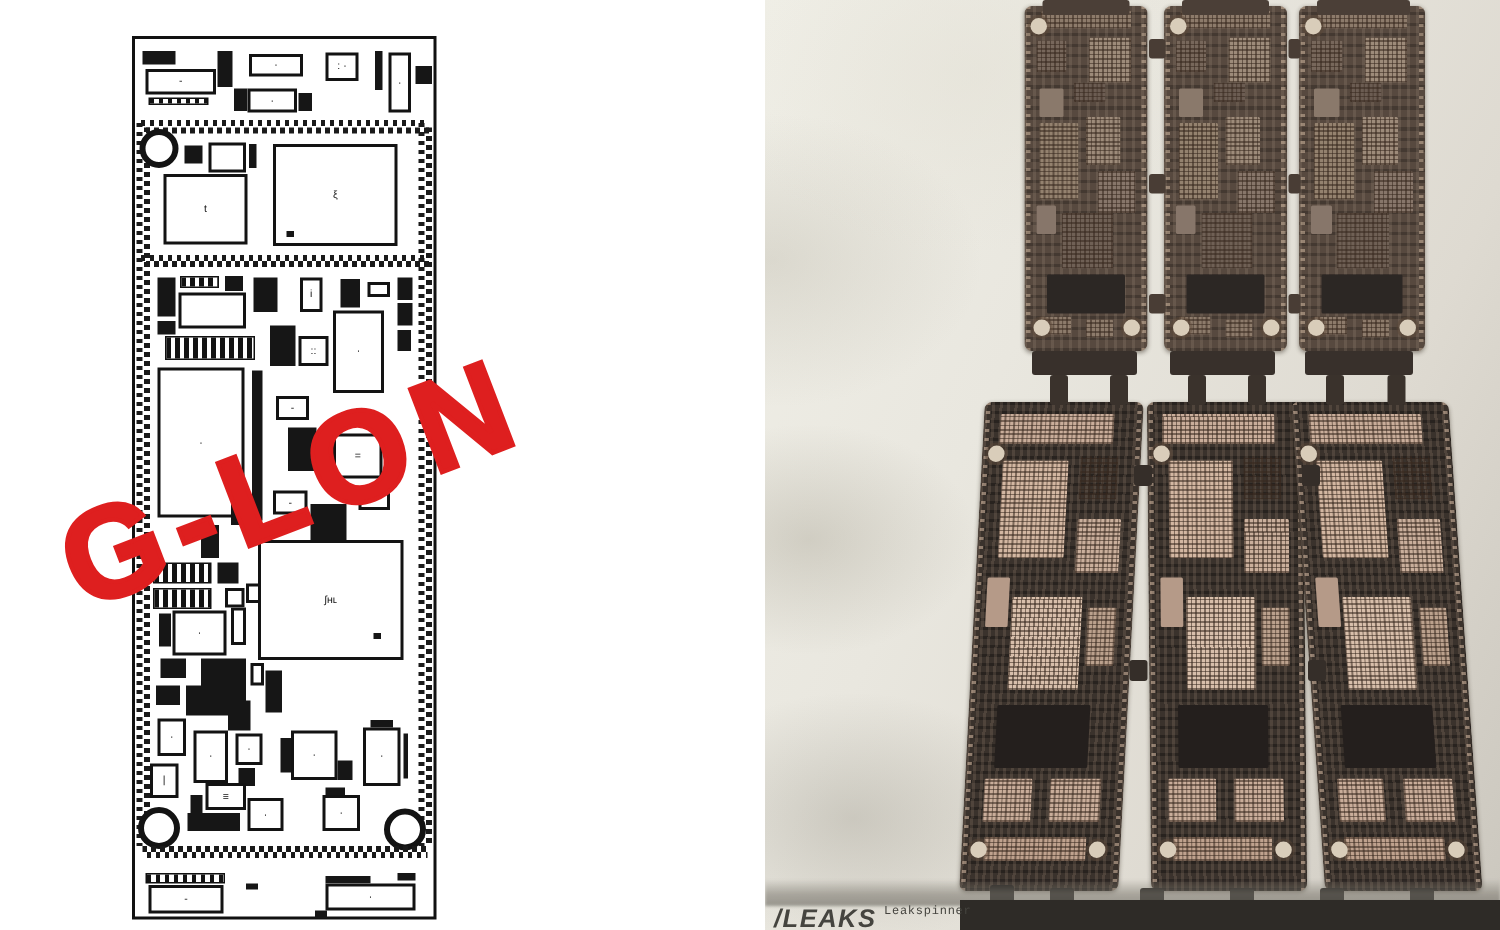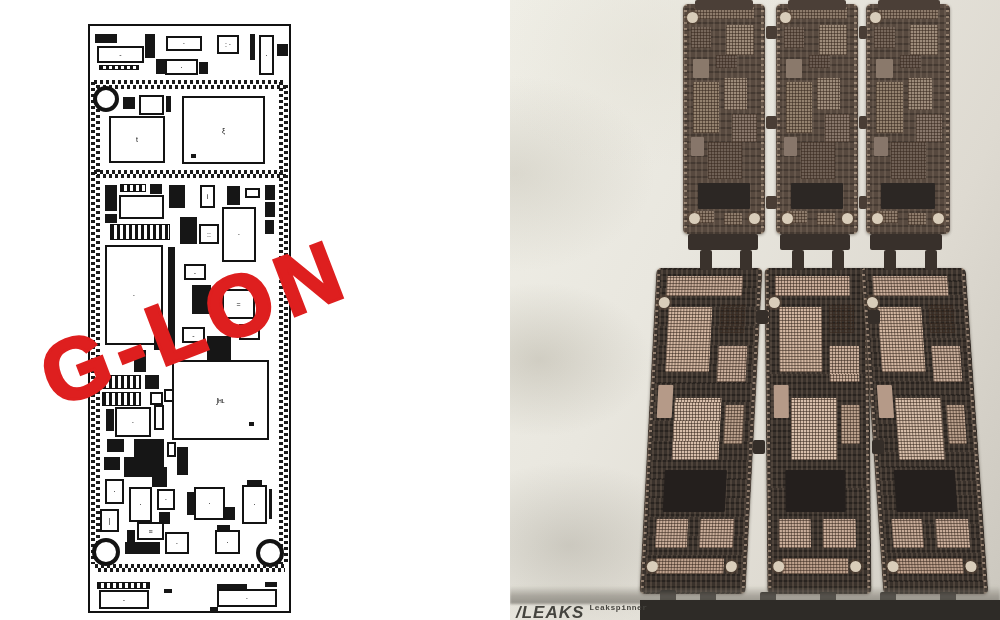--- a/index.html
+++ b/index.html
@@ -60,21 +60,21 @@
       repeating-linear-gradient(0deg, rgba(55,40,30,.55) 0 1px, transparent 1px 3px);}
   .pcb-hole{position:absolute;width:11px;height:11px;border-radius:50%;background:#d9cdba;
             box-shadow:0 0 0 2px rgba(90,70,55,.45);}
   .bridge{position:absolute;border-radius:2px;}
   .table-edge{position:absolute;left:0;top:586px;width:490px;height:18px;
       background:linear-gradient(180deg, rgba(125,121,112,0) 0%, rgba(125,121,112,.55) 55%, rgba(100,97,90,.6) 100%);
       filter:blur(1px);}
   .dark-strip{position:absolute;left:130px;top:600px;width:360px;height:20px;background:#2e2b27;}
   .credit{position:absolute;left:6px;top:603px;display:flex;align-items:flex-start;gap:5px;color:#45443f;}
   .credit-brand{font-size:17px;font-weight:bold;font-style:italic;letter-spacing:1px;}
-  .credit-sub{font-size:8px;font-weight:bold;margin-top:0;letter-spacing:.5px;
+  .credit-sub{font-size:8px;font-weight:normal;margin-top:0;letter-spacing:.5px;
               font-family:"Liberation Mono",monospace;}
 </style>
 </head>
 <body>
 
 <div class="canvas">
 
   <div class="left-panel">
     <div class="board">
         <div class="comp c-f" style="left: 5px; top: 8px; width: 22px; height: 9px;"></div>

